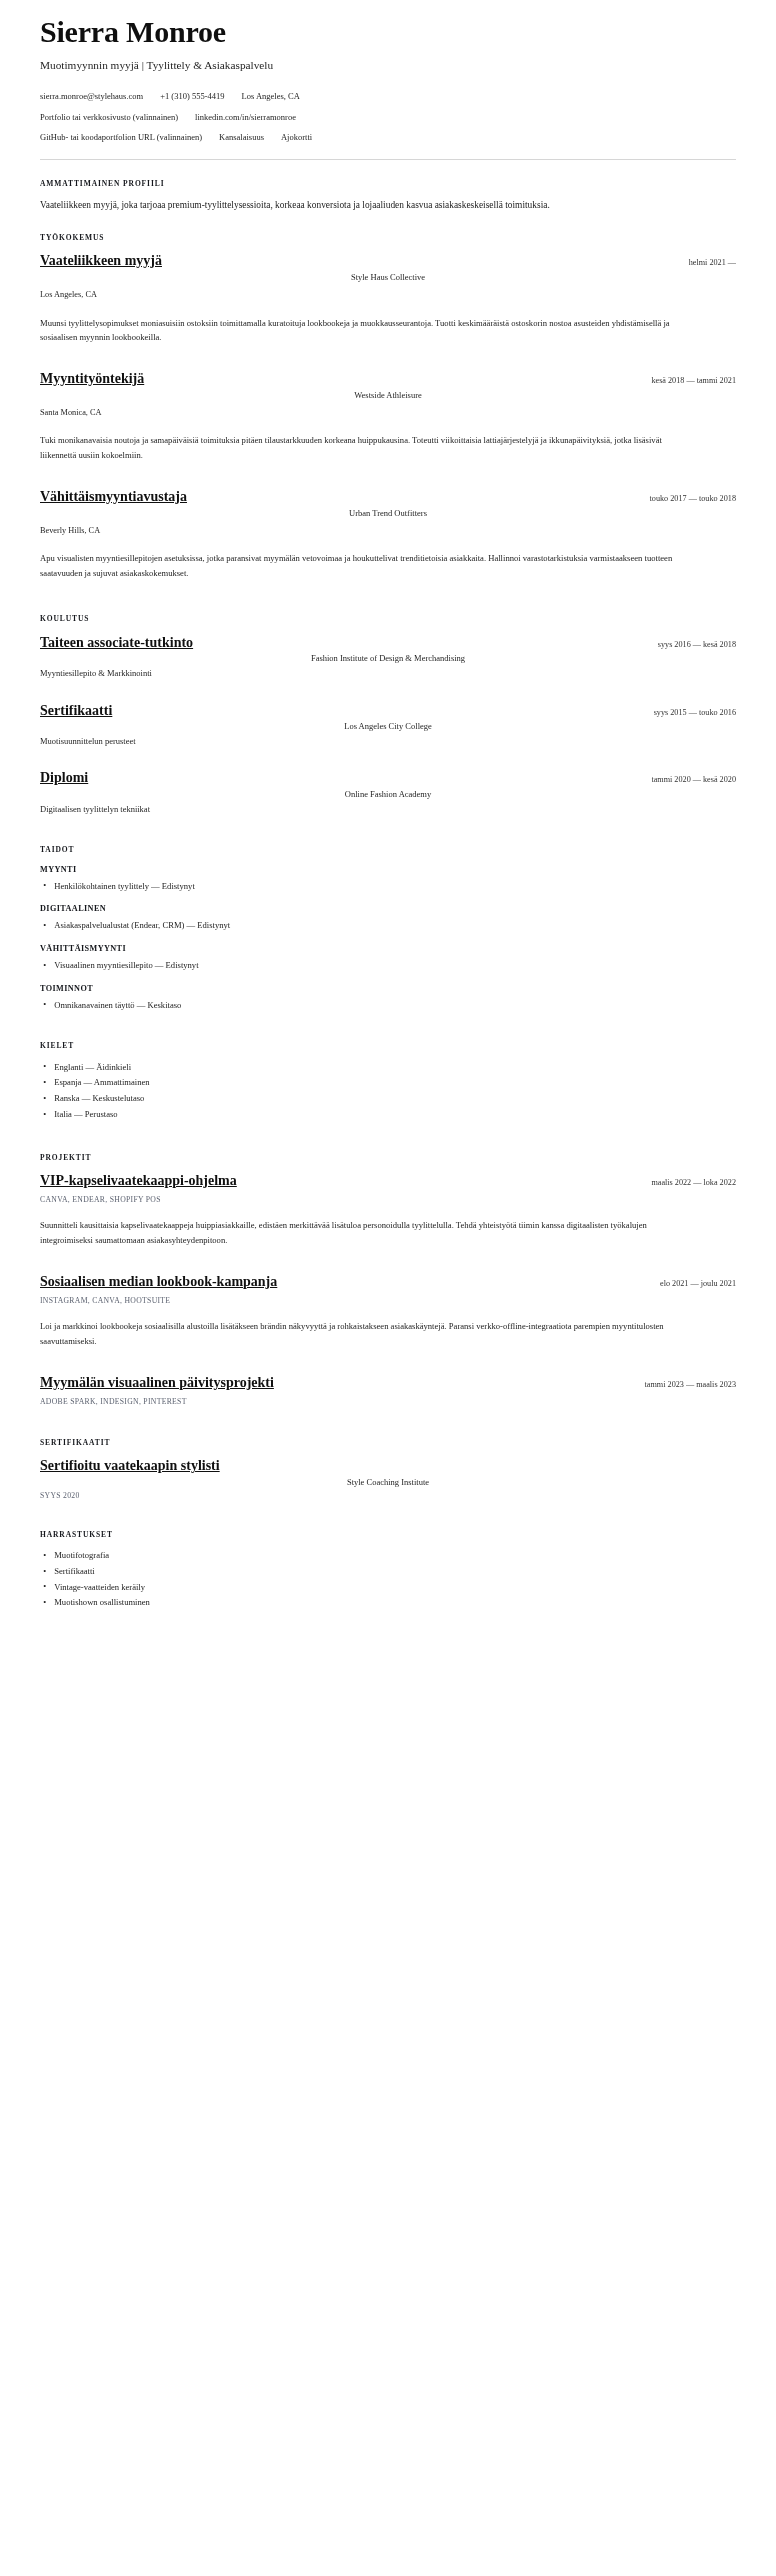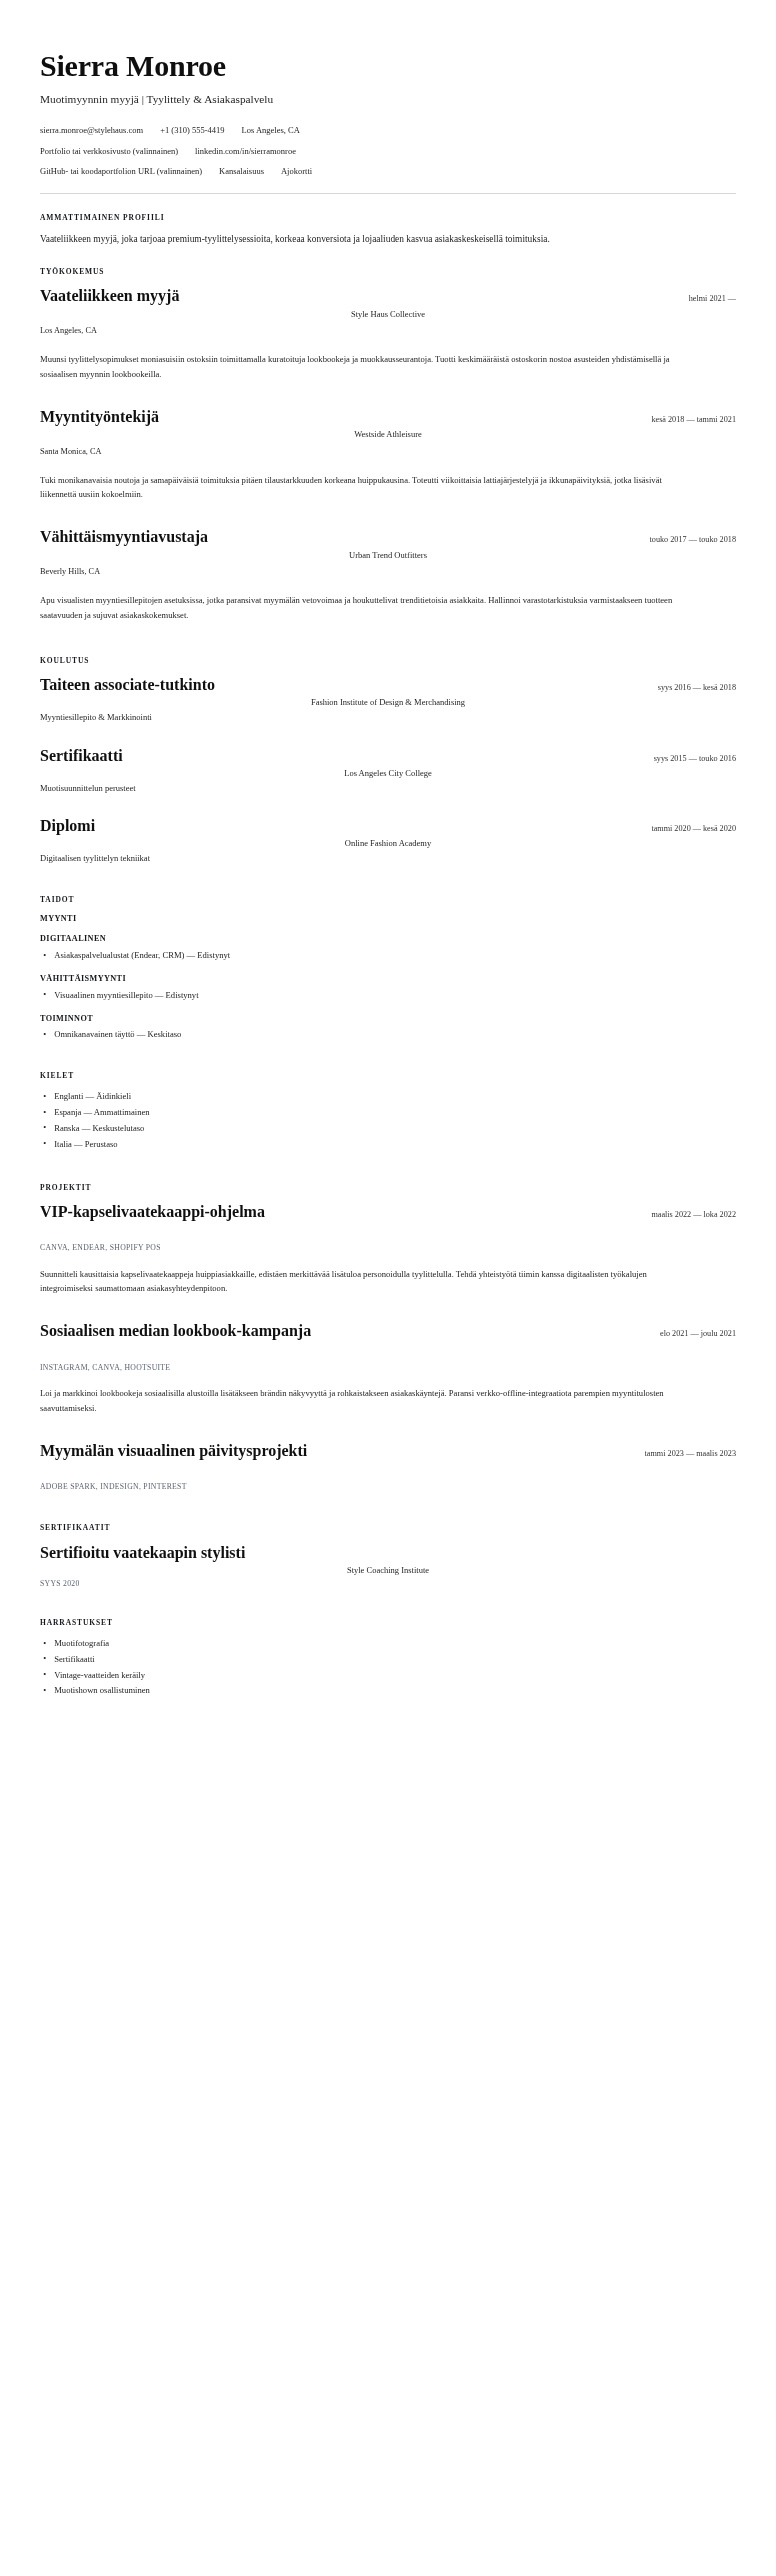--- a/index.html
+++ b/index.html
@@ -4,21 +4,21 @@
 <style>
   * { box-sizing: border-box; }
   html, body { margin: 0; padding: 0; }
   body {
     width: 776px;
     background: #ffffff;
     font-family: "Liberation Serif", "DejaVu Serif", serif;
     color: #1a1a1a;
     -webkit-font-smoothing: antialiased;
   }
-  .page { width: 776px; padding: 50px 40px 26px 40px; }
+  .page { width: 776px; padding: 16px 40px 26px 40px; }
 
   
   .name {
     font-size: 30px;
     font-weight: bold;
     letter-spacing: -0.2px;
     line-height: 1.06;
     margin: 0 0 10.4px 0;
     color: #0f0f0f;
   }
@@ -67,24 +67,25 @@
 
   
   .entry { margin-bottom: 6.5px; }
   .entry-top {
     display: flex;
     justify-content: space-between;
     align-items: baseline;
     gap: 15.5px;
   }
   .entry-title {
-    font-size: 16px;
+    font-size: 14px;
     font-weight: bold;
     color: #101010;
     line-height: 1.28;
+    text-decoration: underline;
   }
   .entry-date {
     font-size: 8.2px;
     color: #333333;
     white-space: nowrap;
     text-align: right;
     flex-shrink: 0;
   }
   .entry-org {
     font-size: 8.5px;
@@ -110,21 +111,21 @@
     line-height: 1.68;
     color: #1c1c1c;
     margin-top: 14.2px;
     max-width: 647px;
   }
   .entry-stack {
     font-size: 7.7px;
     letter-spacing: 0.3px;
     color: #5c6270;
     text-transform: uppercase;
-    margin-top: 21px;
+    margin-top: 5px;
   }
   .entry-gap { margin-bottom: 22px; }
   .entry-gap-lg { margin-bottom: 26px; }
 
   
   .skill-group { margin-bottom: 11px; }
   .skill-group-title {
     font-size: 8.2px;
     font-weight: bold;
     letter-spacing: 0.4px;
@@ -253,20 +254,23 @@
       <div class="entry-org">Online Fashion Academy</div>
       <div class="entry-sub">Digitaalisen tyylittelyn tekniikat</div>
     </div>
   </div>
 
   <div class="section" style="margin-top:30px;">
     <div class="section-title">TAIDOT</div>
 
     <div class="skill-group">
       <div class="skill-group-title">MYYNTI</div>
+      <ul class="bullets">
+        <li>Henkilökohtainen tyylittely — Edistynyt</li>
+      </ul>
     </div>
 
     <div class="skill-group">
       <div class="skill-group-title">DIGITAALINEN</div>
       <ul class="bullets">
         <li>Asiakaspalvelualustat (Endear, CRM) — Edistynyt</li>
       </ul>
     </div>
 
     <div class="skill-group">

